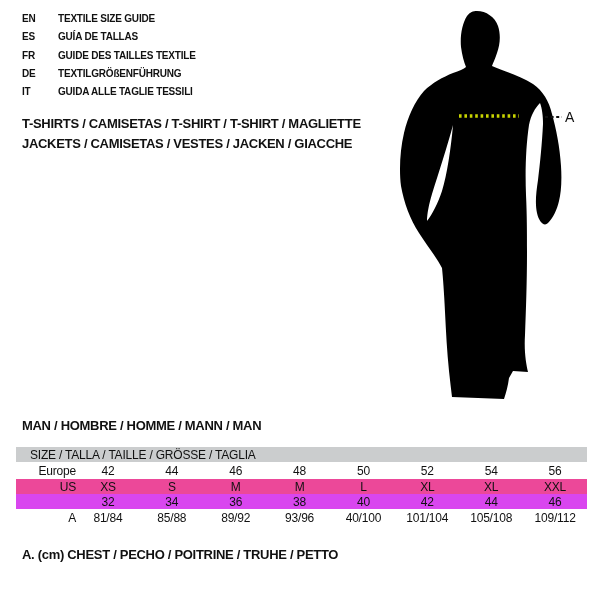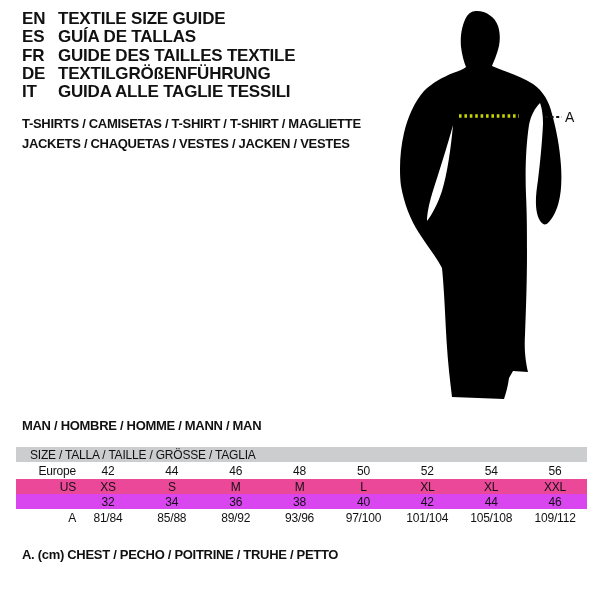--- a/index.html
+++ b/index.html
@@ -4,21 +4,21 @@
 <style>
   html,body{margin:0;padding:0;}
   body{
     width:600px;height:600px;position:relative;background:#ffffff;
     font-family:"Liberation Sans",sans-serif;color:#111;overflow:hidden;
   }
   .abs{position:absolute;}
 
   
   .lang-list{left:22px;top:10px;}
-  .lang-row{display:flex;line-height:18.3px;font-size:17px;font-weight:bold;letter-spacing:-0.2px;}
+  .lang-row{display:flex;line-height:18.3px;font-size:10px;font-weight:bold;letter-spacing:-0.2px;}
   .lang-code{width:36px;flex:0 0 36px;}
 
   
   .categories{left:22px;top:114px;}
   .cat-line{font-size:13px;font-weight:bold;line-height:20px;letter-spacing:-0.3px;white-space:nowrap;}
 
   
   .figure-svg{left:392px;top:5px;}
 
   
@@ -60,21 +60,21 @@
     <span class="lang-label">TEXTILGRÖßENFÜHRUNG</span>
   </div>
   <div class="lang-row">
     <span class="lang-code">IT</span>
     <span class="lang-label">GUIDA ALLE TAGLIE TESSILI</span>
   </div>
 </div>
 
 <div class="abs categories">
   <div class="cat-line">T-SHIRTS / CAMISETAS / T-SHIRT / T-SHIRT / MAGLIETTE</div>
-  <div class="cat-line">JACKETS / CHAQUETAS / VESTES / JACKEN / VESTES</div>
+  <div class="cat-line">JACKETS / CAMISETAS / VESTES / JACKEN / GIACCHE</div>
 </div>
 
 <svg class="abs figure-svg" width="186" height="400" viewBox="392 5 186 400" xmlns="http://www.w3.org/2000/svg">
   <path fill="#000000" d="
     M 477 11
     C 486 11 495 17 498 26
     C 501 35 500 45 497 53
     C 495 59 493 63 492 66
     C 504 71 520 76 533 84
     C 543 91 549 101 552 114
@@ -157,20 +157,20 @@
     <span class="tcell">42</span>
     <span class="tcell">44</span>
     <span class="tcell">46</span>
   </div>
   <div class="trow r-a">
     <span class="tlabel">A</span>
     <span class="tcell">81/84</span>
     <span class="tcell">85/88</span>
     <span class="tcell">89/92</span>
     <span class="tcell">93/96</span>
-    <span class="tcell">97/100</span>
+    <span class="tcell">40/100</span>
     <span class="tcell">101/104</span>
     <span class="tcell">105/108</span>
     <span class="tcell">109/112</span>
   </div>
 </div>
 
 <div class="abs footnote">A. (cm) CHEST / PECHO / POITRINE / TRUHE / PETTO</div>
 
 </body></html>

